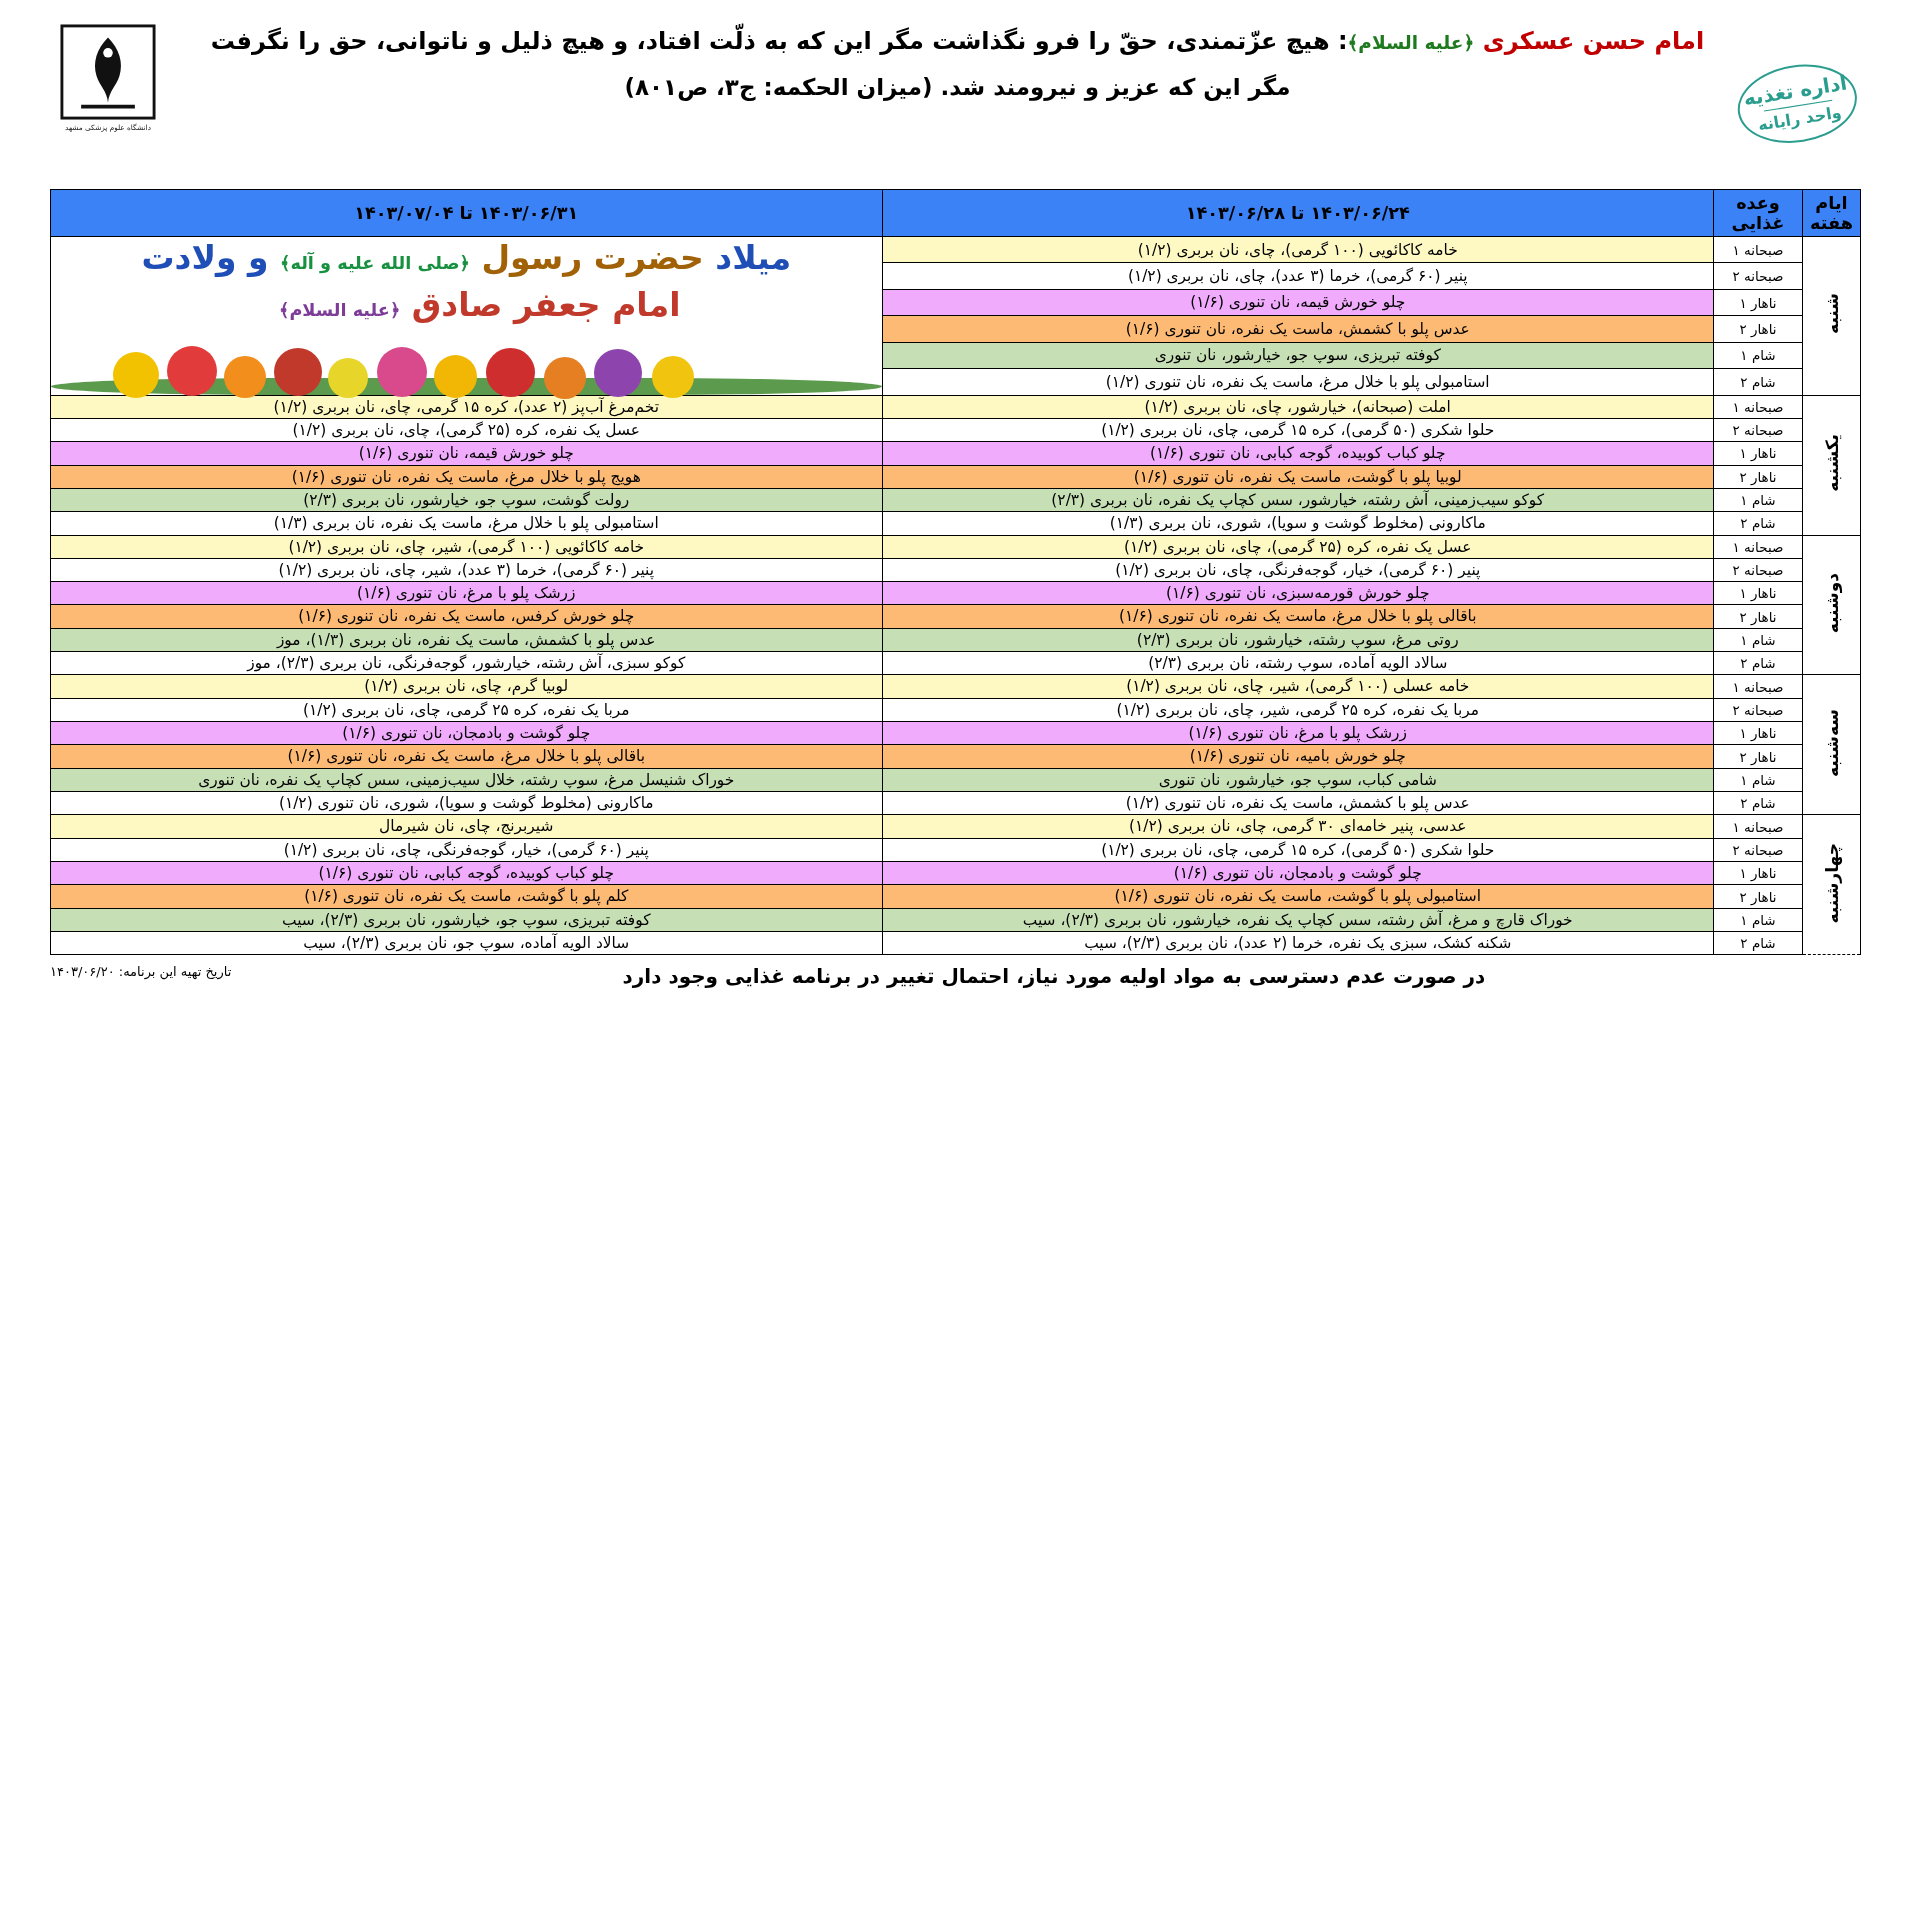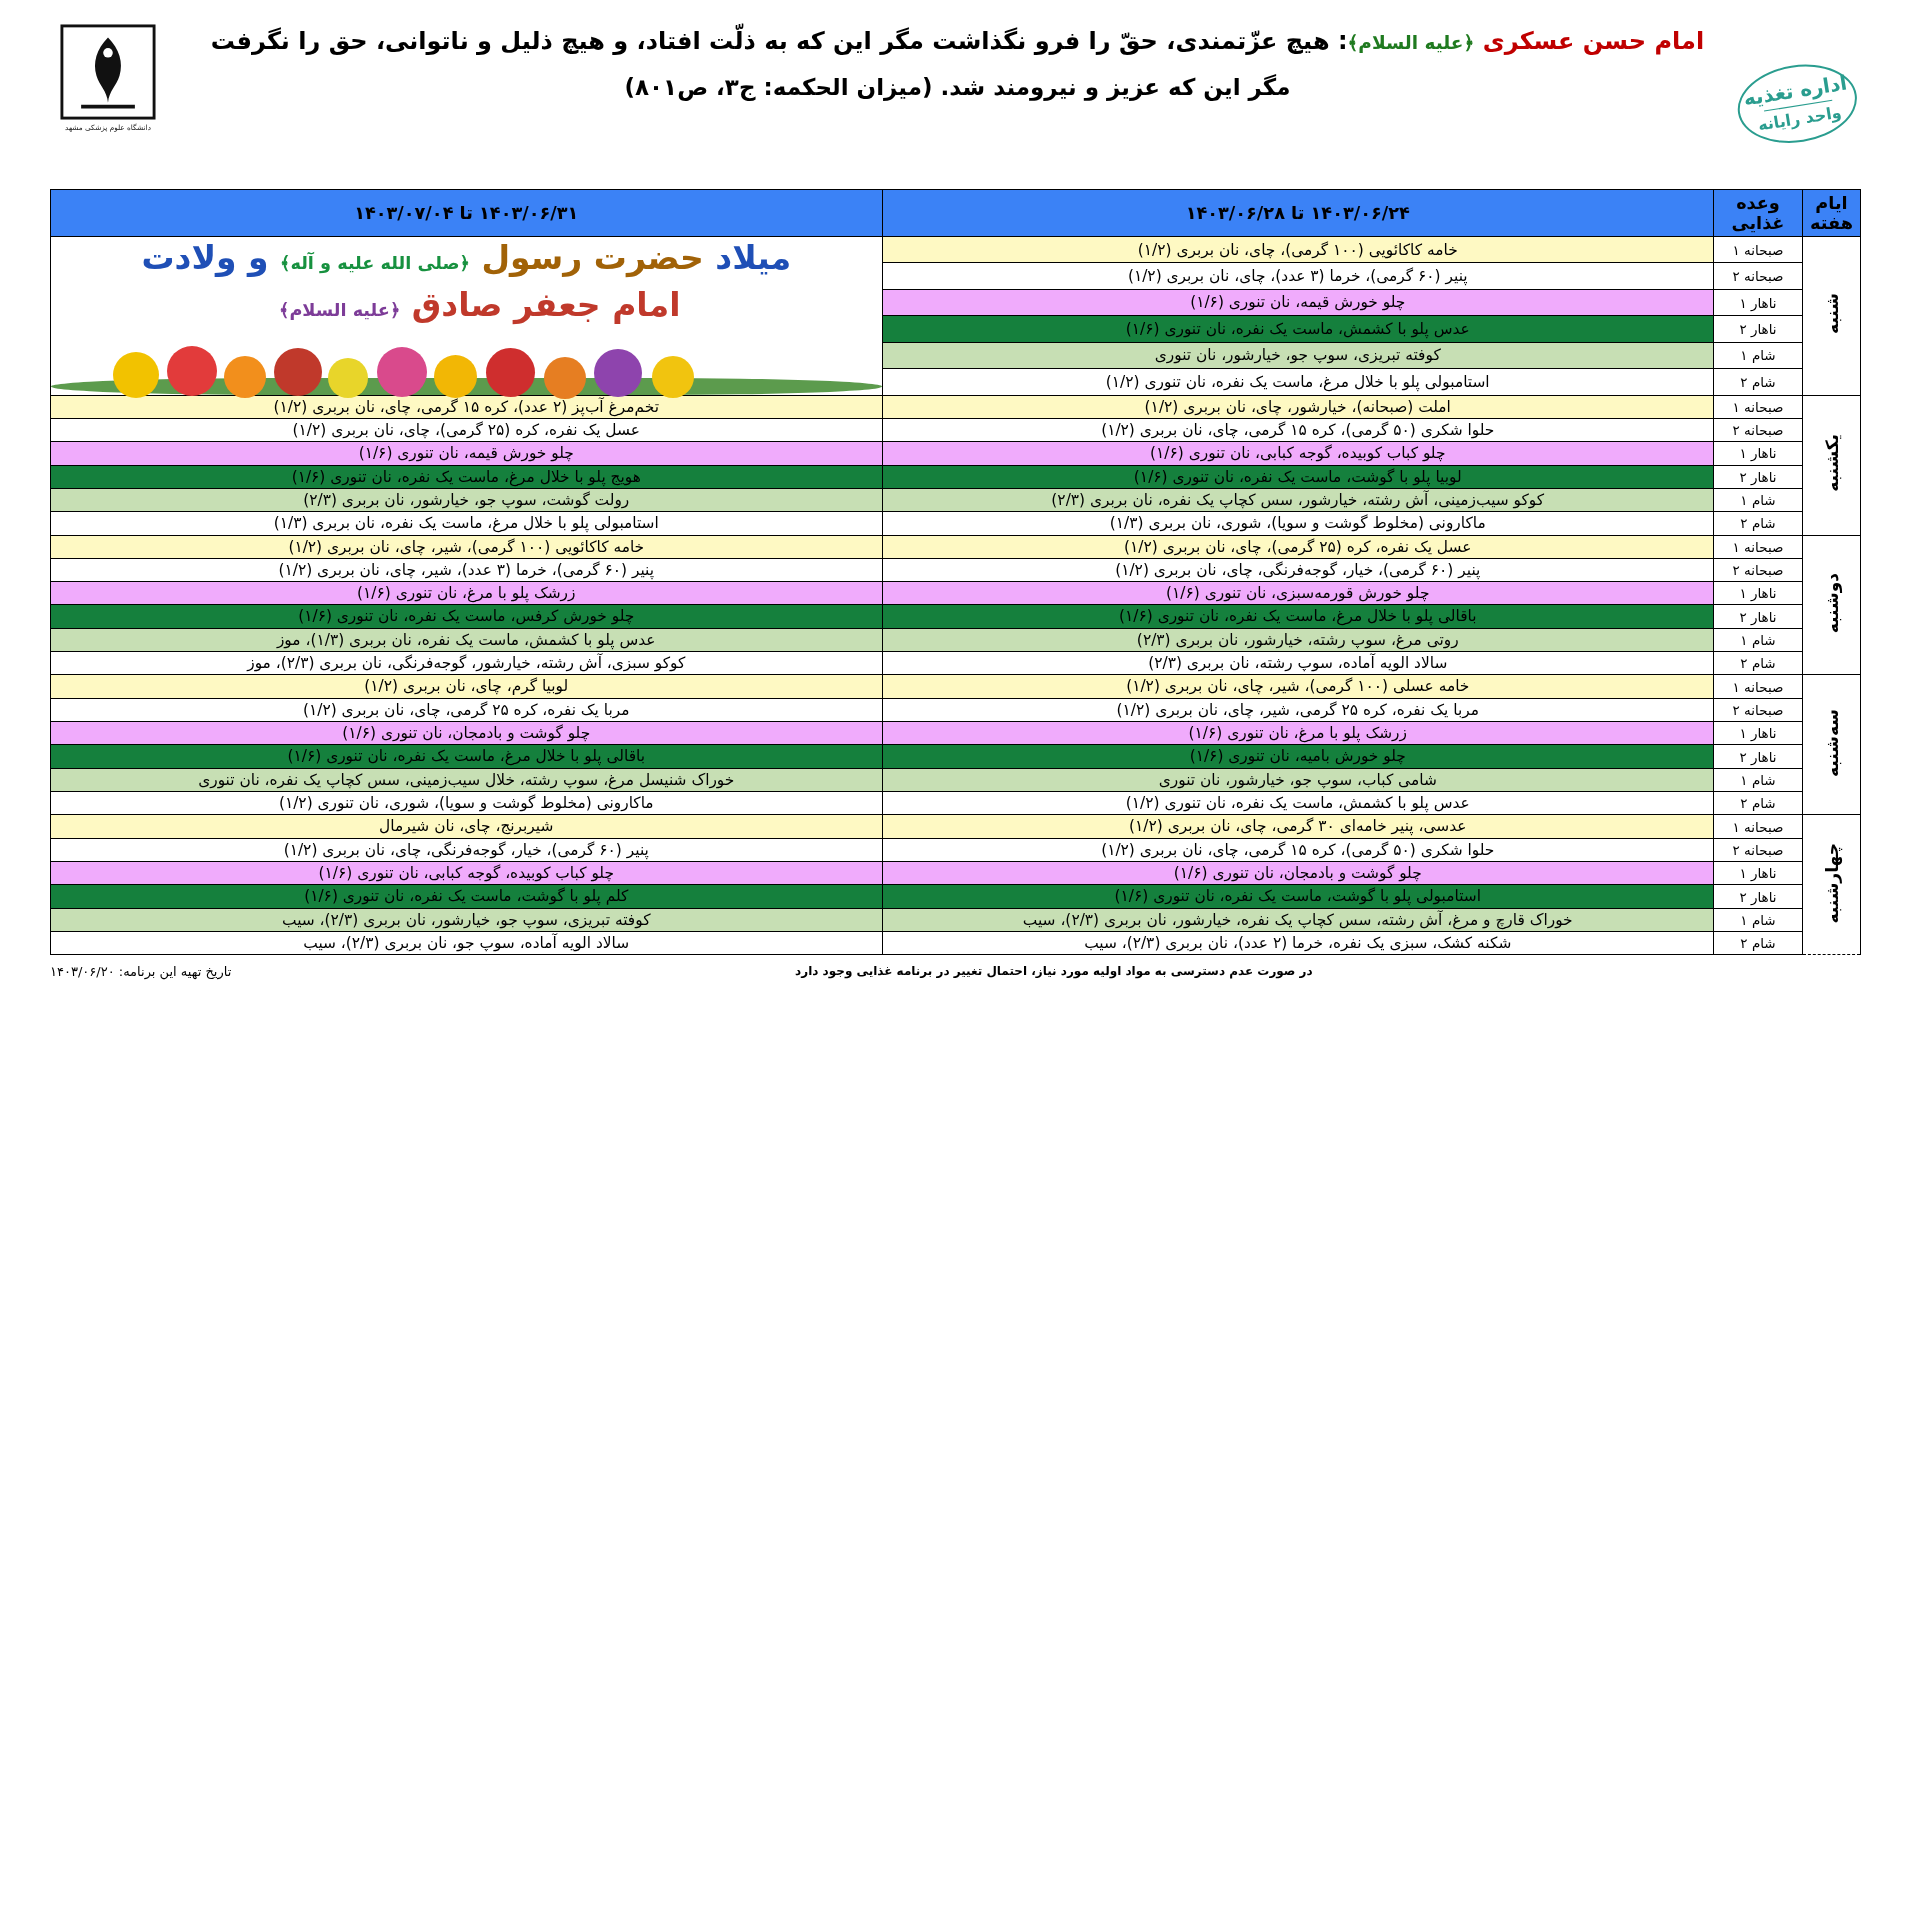--- a/index.html
+++ b/index.html
@@ -147,21 +147,21 @@
   td.item {
     font-size: 15.4px;
     line-height: 1.45;
     text-align: center;
     vertical-align: middle;
     padding: 5.4px 8.5px;
   }
   tr.row-b1 td.item { background: #fef9c3; }
   tr.row-b2 td.item { background: #ffffff; }
   tr.row-l1 td.item { background: #f0abfc; }
-  tr.row-l2 td.item { background: #15803d; }
+  tr.row-l2 td.item { background: #fdba74; }
   tr.row-d1 td.item { background: #c7dfb4; }
   tr.row-d2 td.item { background: #ffffff; }
 
   tr.row-b1 td.meal-cell, tr.row-b2 td.meal-cell,
   tr.row-l1 td.meal-cell, tr.row-l2 td.meal-cell,
   tr.row-d1 td.meal-cell, tr.row-d2 td.meal-cell { background: #ffffff; }
 
   
   tr.dash-under td { border-bottom: 1.2px dashed #000; }
   tr.solid-under td { border-bottom: 1.2px solid #000; }
@@ -215,21 +215,21 @@
 
   
   .footer {
     margin: 8.5px 50px 0 50px;
     display: flex;
     justify-content: space-between;
     align-items: flex-start;
     direction: rtl;
   }
   .footer-note {
-    font-size: 12px;
+    font-size: 20px;
     font-weight: bold;
     text-align: center;
     flex: 1;
   }
   .footer-date {
     font-size: 13px;
     white-space: nowrap;
     padding-right: 15.4px;
   }
 </style>

